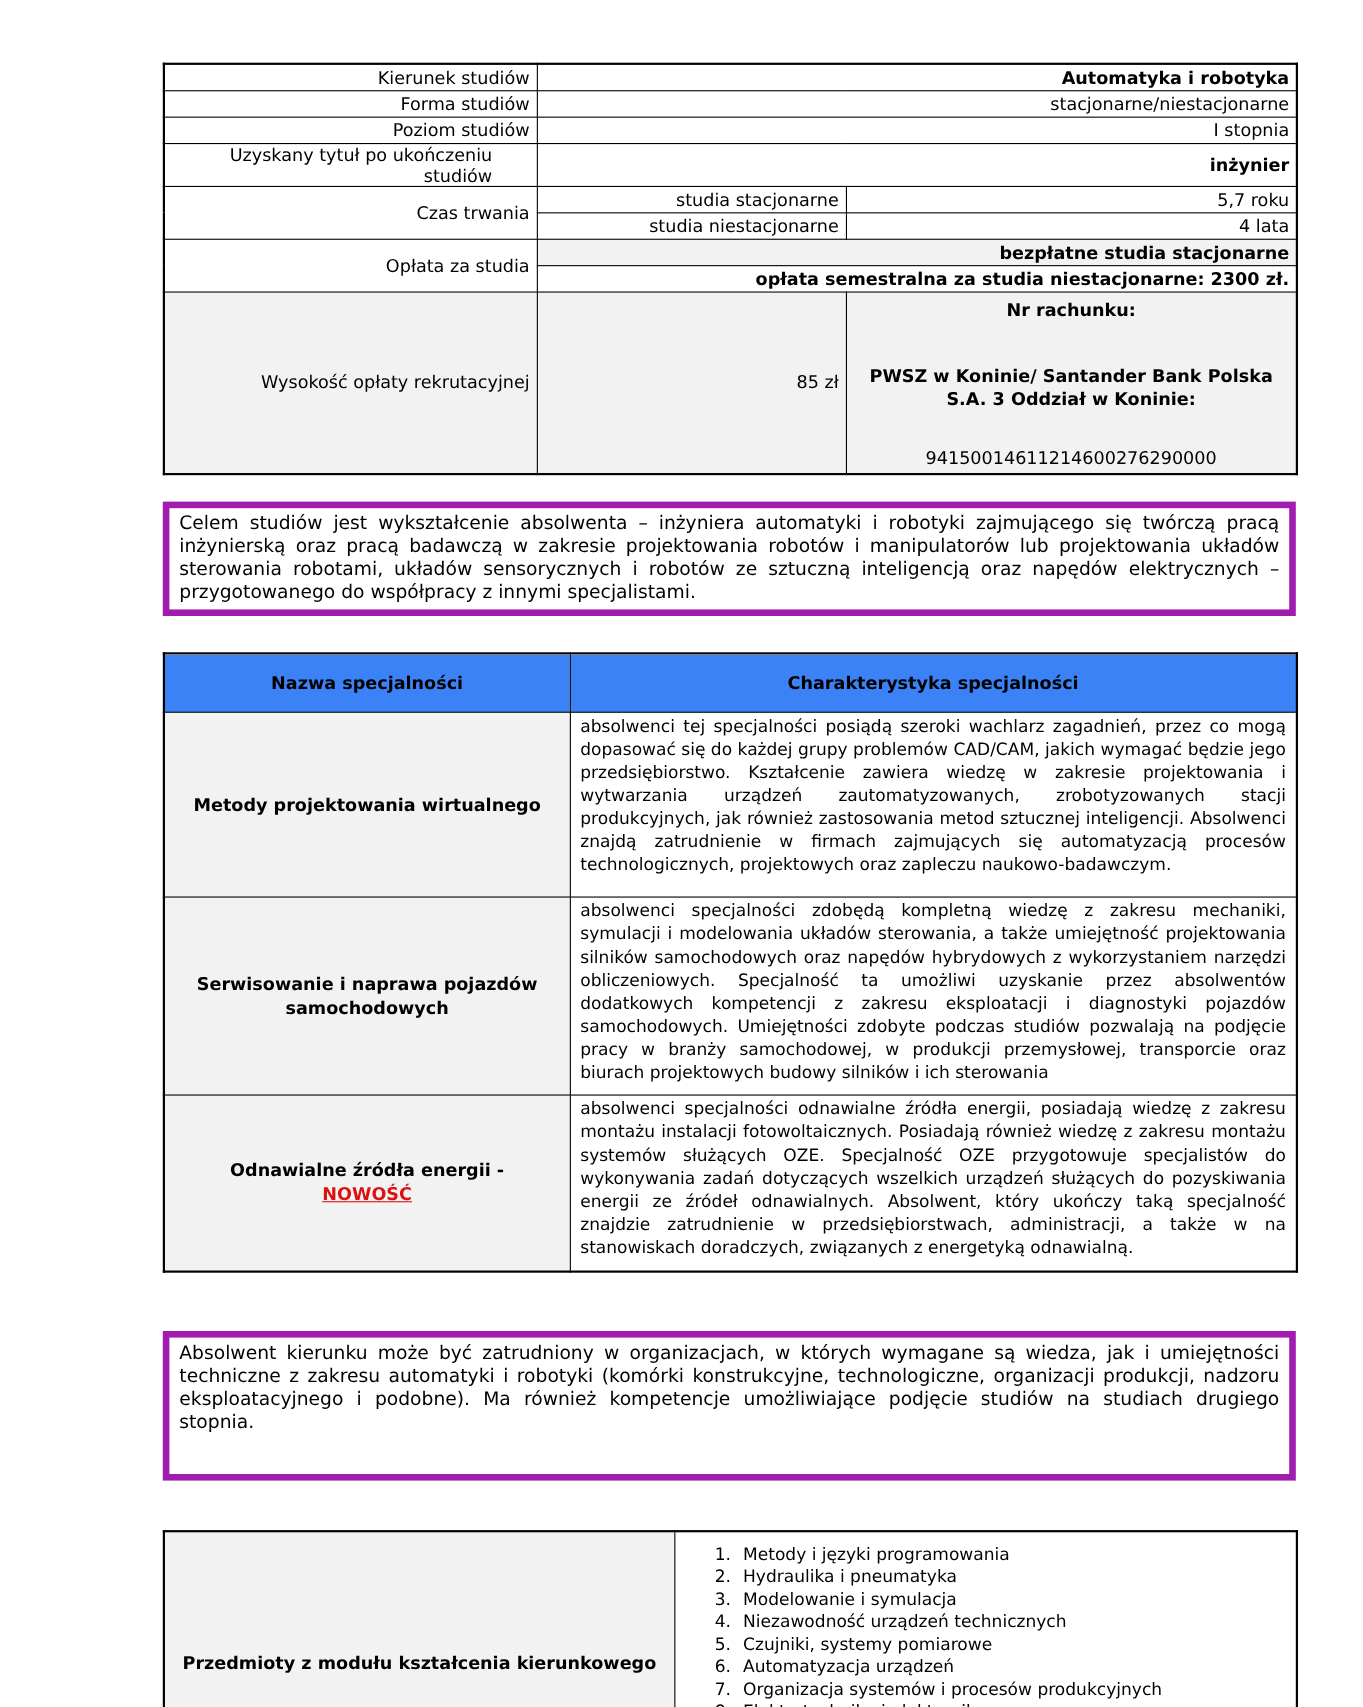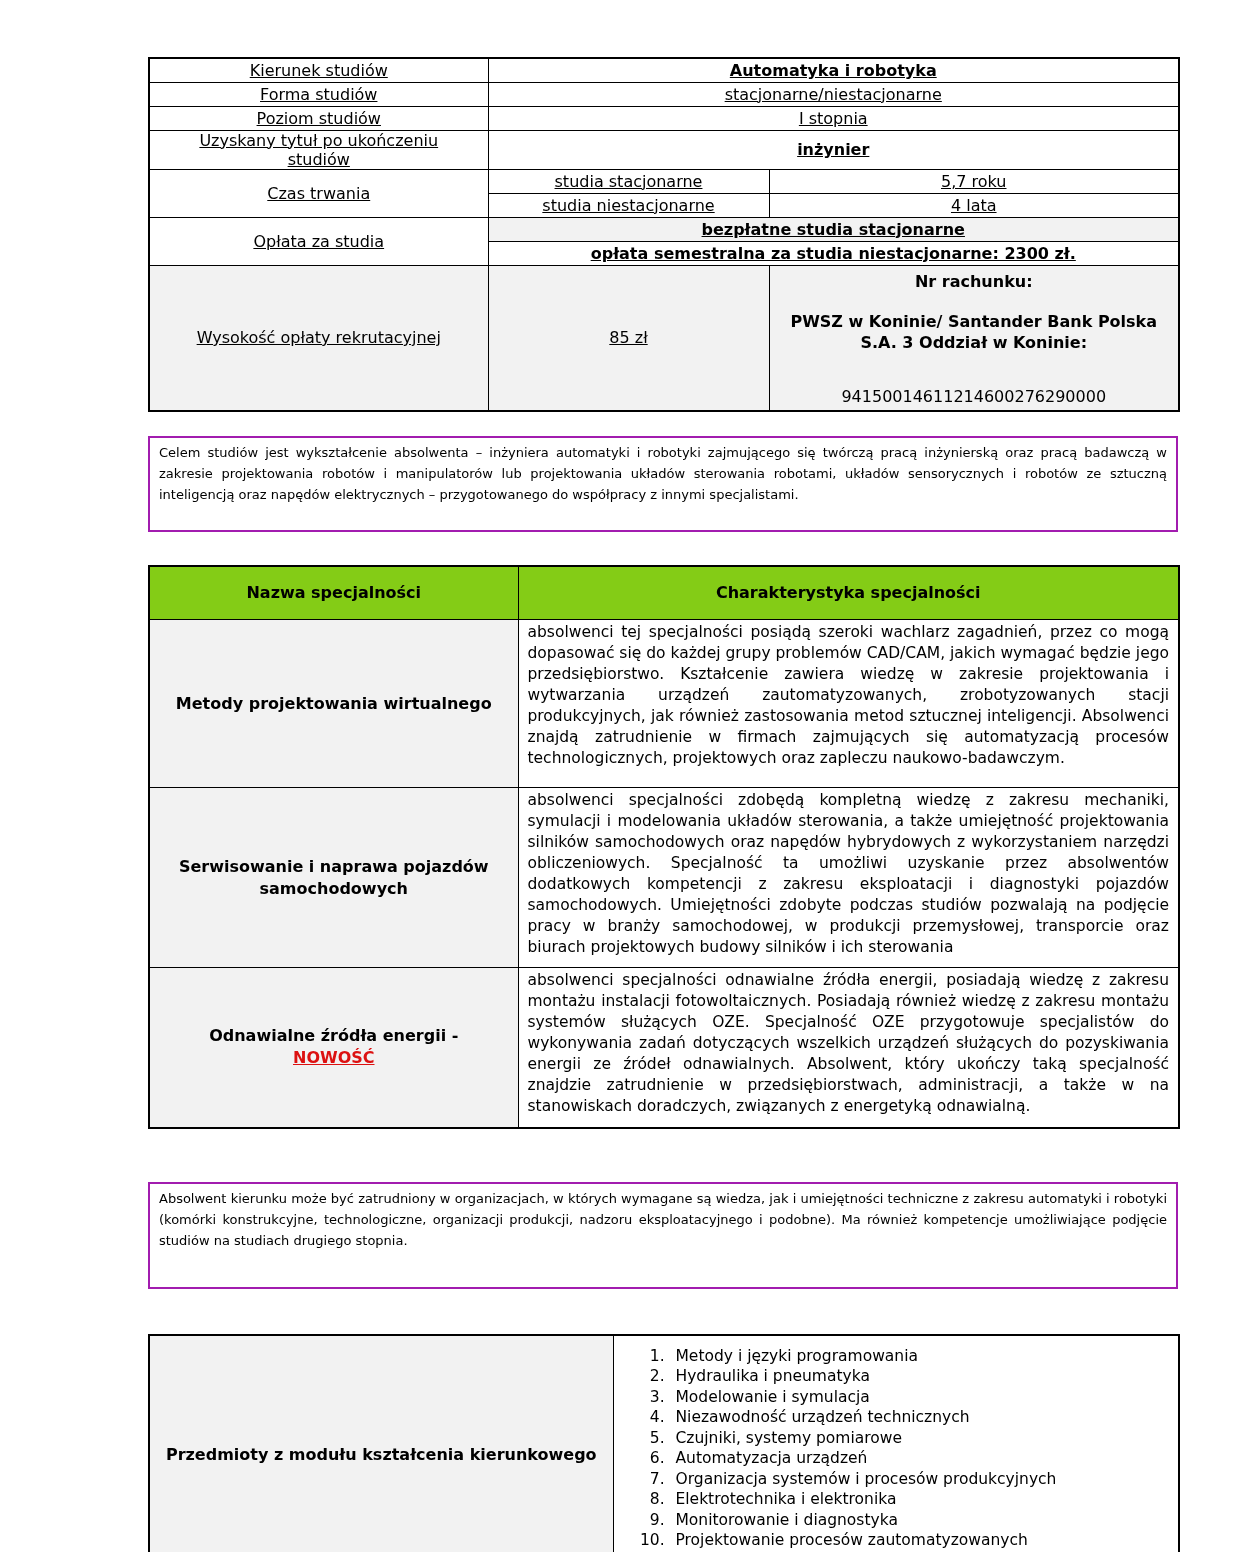--- a/index.html
+++ b/index.html
@@ -31,52 +31,52 @@
     width:1030px;
     font-size:16px;
   }
   td,th{
     border:1px solid #000;
     padding:1px 6px;
     vertical-align:middle;
     overflow:hidden;
   }
   table.boxed{border:2px solid #000;}
-  .center{text-align:center;text-decoration:underline;}
+  .center{text-align:right;}
   .bold{font-weight:bold;}
   .gray{background:var(--cell-gray,#f2f2f2);}
 
   
   .info-table td{height:24px;}
   .info-table .row-title td{height:38px;}
   .info-table .fee-row td{height:141px;}
   .acct-cell{vertical-align:top;text-align:center;padding:4px 18px;}
   .acct-heading{font-weight:bold;margin-top:2px;}
-  .acct-name{font-weight:bold;margin-top:20px;line-height:21px;}
+  .acct-name{font-weight:bold;margin-top:40px;line-height:21px;}
   .acct-number{margin-top:34px;font-weight:normal;}
 
   
   .para-box{
-    border:2px solid #a21caf;
+    border:6px solid #a21caf;
     padding:4px 9px;
-    font-size:13px;
+    font-size:17px;
     line-height:21px;
     text-align:justify;
   }
   .para-goal{margin-top:24px;min-height:96px;}
   .para-graduate{margin-top:53px;min-height:92px;padding-bottom:36px;}
 
   
   .spec-table{margin-top:33px;}
   .spec-table th{
     height:54px;
     font-size:16px;
     font-weight:bold;
     text-align:center;
-    background:#84cc16;
+    background:#3b82f6;
   }
   .spec-name{
     background:var(--cell-gray,#f2f2f2);
     font-weight:bold;
     text-align:center;
     font-size:16px;
     line-height:22px;
     padding:4px 12px;
   }
   .spec-new{color:var(--accent-red,#dc1111);display:block;text-decoration:underline;}

